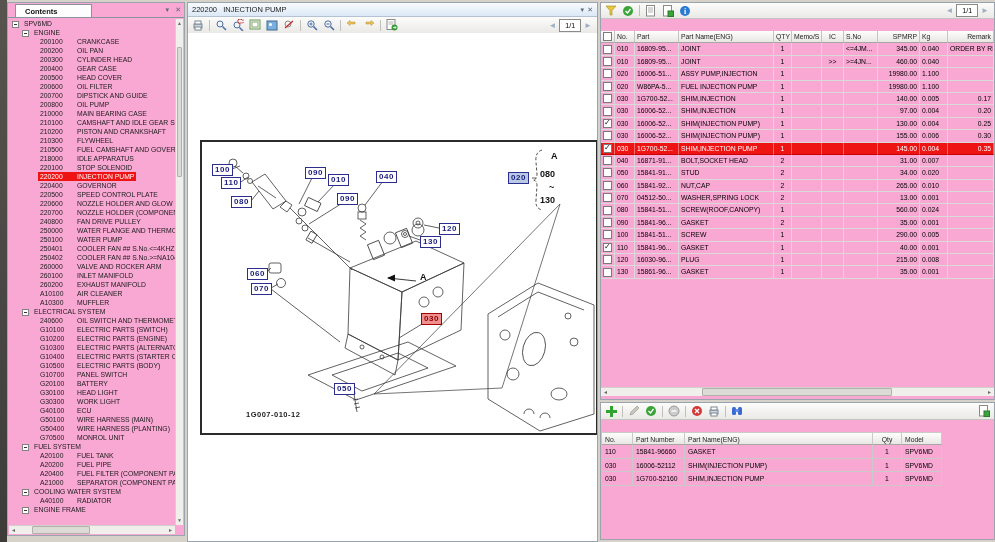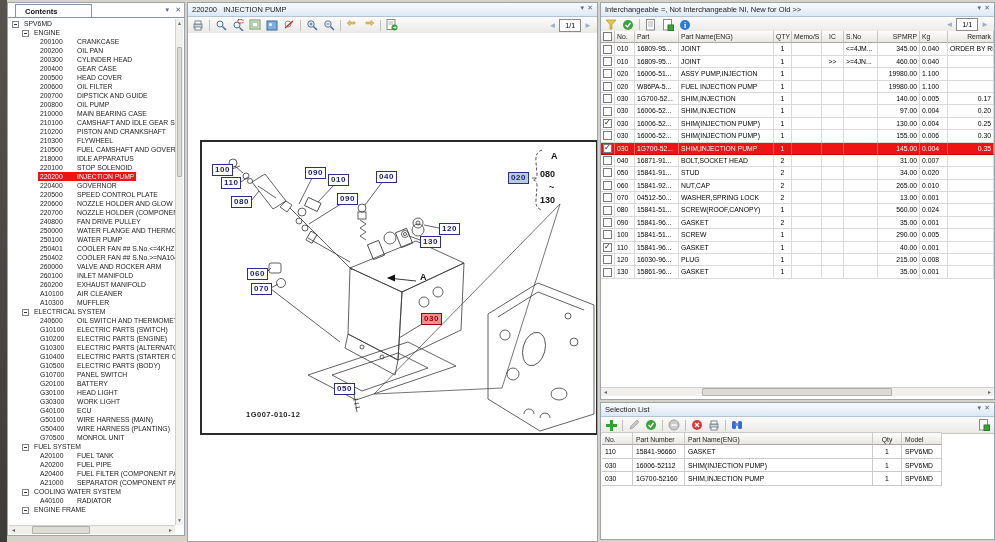--- a/index.html
+++ b/index.html
@@ -1,22 +1,22 @@
 <!DOCTYPE html>
 <html><head>
 <meta charset="utf-8">
 <style>
   html,body{margin:0;padding:0;}
   body{width:995px;height:542px;position:relative;overflow:hidden;background:#d6d2ca;
        font-family:"Liberation Sans",sans-serif;-webkit-font-smoothing:antialiased;}
-  .panel{position:absolute;background:#ffffff;border:1px solid #9aa4ae;box-sizing:border-box;}
+  .panel{position:absolute;background:#f9a8d4;border:1px solid #9aa4ae;box-sizing:border-box;}
   
   .ptitle{height:13px;background:linear-gradient(#f8fbfe,#dce8f6);border-bottom:1px solid #b4c2d4;
           font-size:7.5px;line-height:13px;padding:0 4px;color:#222;white-space:pre;overflow:hidden;
-          display:flex;align-items:flex-start;}
+          display:flex;align-items:center;}
   .ptitle .tspacer{flex:1;}
   .ticon{margin-left:3px;color:#5a6878;font-size:7px;line-height:10px;cursor:default;}
   .toolbar{height:16px;background:linear-gradient(#fcfcfb,#eae9e6);border-bottom:1px solid #c6c4c0;
            display:flex;align-items:center;padding:0 3px;gap:3px;}
   .tbicon{width:14px;height:13px;display:flex;align-items:center;justify-content:center;}
   .tbsep{width:1px;height:11px;background:#c2c0bc;margin:0 1px;}
   .pagin{margin-left:auto;display:flex;align-items:center;gap:3px;padding-right:2px;}
   .pagebox{border:1px solid #8a8a8a;background:#fff;font-size:7px;padding:0 5px;height:11px;line-height:11px;}
   .arr{font-size:8px;color:#9fb0c6;}
   
@@ -360,26 +360,20 @@
           <div class="dtext" style="left: 347px; top: 40px;">~</div>
           <div class="dtext" style="left: 338px; top: 53px;">130</div>
           <div class="dtext" style="left: 218px; top: 130px;">A</div>
           <div class="dcode" style="left: 44px; top: 268px;">1G007-010-12</div>
         </div>
     </div>
   </div>
 </div>
 
 <div id="parts-panel" class="panel">
-  <div class="ptitle">
-    <span>Interchangeable =, Not Interchangeable NI, New for Old &gt;&gt;</span>
-    <span class="tspacer"></span>
-    <span class="ticon">▾</span>
-    <span class="ticon">✕</span>
-  </div>
   <div class="toolbar" style="height:15px;">
     <span class="tbicon">
       <svg width="12" height="11">
           <polygon points="1,1 11,1 7,5.5 7,10 5,10 5,5.5" fill="#e8c83a" stroke="#a08a20" stroke-width="0.6"></polygon>
         </svg>
     </span>
     <span class="tbicon">
       <svg width="12" height="12">
           <circle cx="6" cy="6" r="5" fill="#3aa43a"></circle>
           <path d="M3.5,6 L5.5,8 L8.5,4" stroke="#fff" stroke-width="1.3" fill="none"></path>
@@ -715,26 +709,20 @@
       </div>
     </div>
   <div class="hscroll" style="left:0;right:0;bottom:3px;">
     <div class="sb-btn">◄</div>
     <div class="sb-thumb" style="width:190px;margin-left:92px;"></div>
     <div class="sb-btn" style="margin-left:auto;">►</div>
   </div>
 </div>
 
 <div id="selection-panel" class="panel">
-  <div class="ptitle">
-    <span>Selection List</span>
-    <span class="tspacer"></span>
-    <span class="ticon">▾</span>
-    <span class="ticon">✕</span>
-  </div>
   <div class="toolbar">
     <span class="tbicon">
       <svg width="12" height="12">
           <rect x="5" y="1" width="3" height="11" fill="#2fa42f"></rect>
           <rect x="1" y="5" width="11" height="3" fill="#2fa42f"></rect>
         </svg>
     </span>
     <span class="tbsep"></span>
     <span class="tbicon">
       <svg width="12" height="12">

